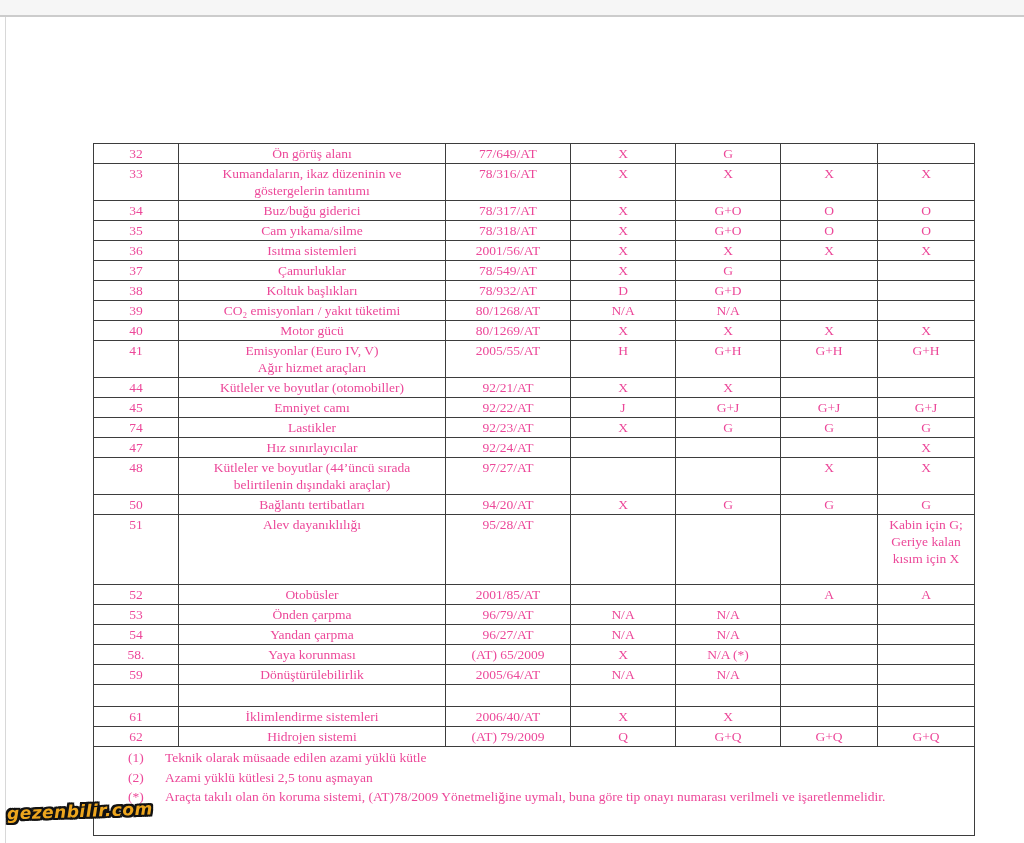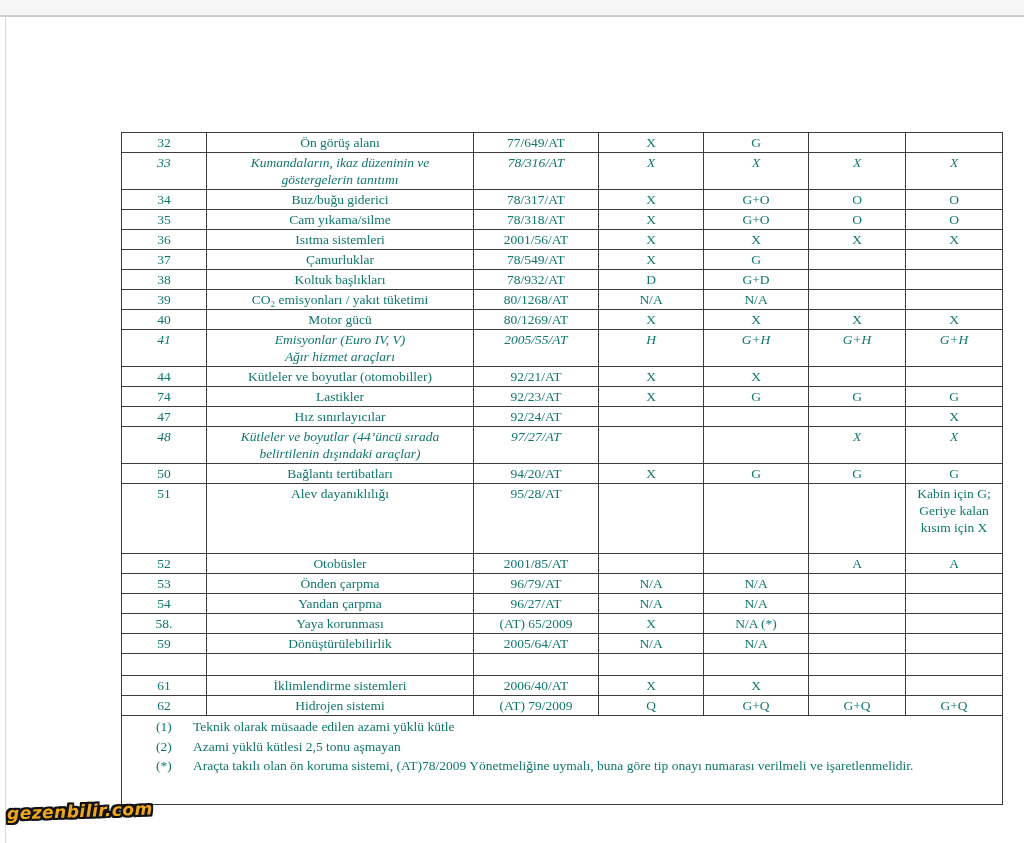--- a/index.html
+++ b/index.html
@@ -10,30 +10,30 @@
   }
   .top-bar {
     position:absolute; left:0; top:0; width:1024px; height:15px;
     background:#f6f6f6; border-bottom:2px solid #cccccc;
   }
   .page-edge {
     position:absolute; left:5px; top:17px; bottom:0; width:1px;
     background:#d8d8d8;
   }
   table.doc-table {
-    position:absolute; left:93px; top:132px; width:881px;
+    position:absolute; left:93px; top:143px; width:881px;
     border-collapse:collapse; table-layout:fixed;
-    font-size:13.5px; color:#0f766e;margin-left:28px;
+    font-size:13.5px; color:#ec4899;
   }
   table.doc-table td {
     border:1px solid #3d3d3d; vertical-align:top;
     padding:1px 4px; line-height:17px; overflow:hidden;
   }
   tr.h1 { height:19px; }
-  tr.h2 { height:37px;font-style:italic; }
+  tr.h2 { height:37px; }
   tr.h4 { height:70px; }
   tr.he { height:22px; }
   td.cell-num, td.cell-dir, td.cell-val { text-align:center; }
   td.cell-desc { text-align:center; padding-left:8px; white-space:pre-line; }
   td.fn-cell { height:86px; padding:5px 6px 4px 0; }
   .fn-line { display:flex; padding-left:30px; line-height:19.5px; }
   .fn-marker { flex:none; width:37px; text-align:left; }
   .fn-text { flex:1; text-align:justify; }
   .watermark {
     position:absolute; left:7px; top:801px; z-index:5;
@@ -160,20 +160,29 @@
     <td class="cell-val">G+H</td>
   </tr>
       <tr class="h1">
     <td class="cell-num">44</td>
     <td class="cell-desc">Kütleler ve boyutlar (otomobiller)</td>
     <td class="cell-dir">92/21/AT</td>
     <td class="cell-val">X</td>
     <td class="cell-val">X</td>
     <td class="cell-val"></td>
     <td class="cell-val"></td>
+  </tr>
+      <tr class="h1">
+    <td class="cell-num">45</td>
+    <td class="cell-desc">Emniyet camı</td>
+    <td class="cell-dir">92/22/AT</td>
+    <td class="cell-val">J</td>
+    <td class="cell-val">G+J</td>
+    <td class="cell-val">G+J</td>
+    <td class="cell-val">G+J</td>
   </tr>
       <tr class="h1">
     <td class="cell-num">74</td>
     <td class="cell-desc">Lastikler</td>
     <td class="cell-dir">92/23/AT</td>
     <td class="cell-val">X</td>
     <td class="cell-val">G</td>
     <td class="cell-val">G</td>
     <td class="cell-val">G</td>
   </tr>

